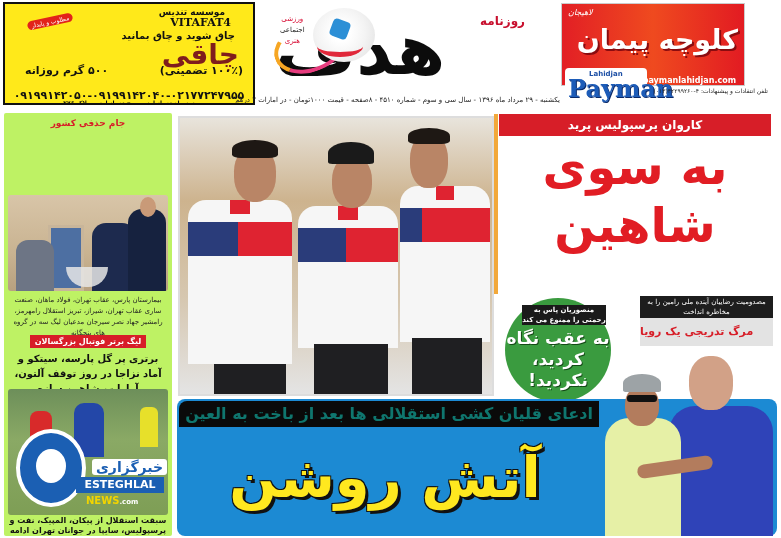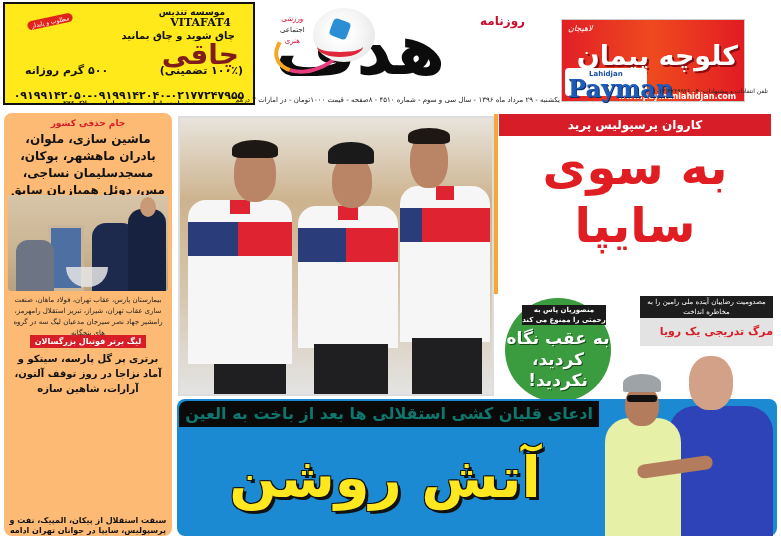--- a/index.html
+++ b/index.html
@@ -28,31 +28,31 @@
   #masthead .ball::after { content: ""; position: absolute; left: 4px; top: 28px; width: 46px; height: 16px; border-bottom: 5px solid #e0283a; border-radius: 50%; }
   #masthead .swirl { position: absolute; left: 8px; top: 20px; width: 74px; height: 50px; border: 4px solid transparent; border-left-color: #f6a623; border-bottom-color: #e73c7e; border-radius: 50%; transform: rotate(-20deg); }
   #masthead .label-daily { position: absolute; right: 0; top: 12px; font-size: 12px; font-weight: bold; color: #c8102e; }
   #masthead .cats { position: absolute; left: 15px; top: 12px; font-size: 7px; line-height: 11px; text-align: center; }
   #masthead .cats div:nth-child(1) { color: #d6002a; }
   #masthead .cats div:nth-child(2) { color: #222; }
   #masthead .cats div:nth-child(3) { color: #d6002a; }
   #dateline { left: 270px; top: 96px; width: 290px; font-size: 7px; color: #222; white-space: nowrap; text-align: right; }
 
   
-  #ad-right { left: 561px; top: 19px; width: 184px; height: 83px; background: linear-gradient(90deg, #e21f25 0%, #ef4a1f 50%, #e21b22 100%); border: 1px solid #ccc; overflow: hidden; }
+  #ad-right { left: 561px; top: 3px; width: 184px; height: 83px; background: linear-gradient(90deg, #e21f25 0%, #ef4a1f 50%, #e21b22 100%); border: 1px solid #ccc; overflow: hidden; }
   #ad-right .cookie { position: absolute; right: 6px; top: 20px; font-size: 27px; font-weight: bold; color: #ffffff; text-shadow: 2px 2px 0 #8a0c10; }
   #ad-right .lah { position: absolute; left: 6px; top: 4px; font-size: 8px; color: #fff; font-style: italic; }
   #ad-right .url { position: absolute; right: 8px; top: 72px; font-size: 8px; color: #fff; font-weight: bold; direction: ltr; }
   #ad-right-foot { left: 618px; top: 87px; width: 150px; font-size: 6px; color: #222; text-align: right; white-space: nowrap; }
   #payman-logo { left: 565px; top: 68px; width: 82px; height: 28px; background: #fff; border-radius: 4px; }
   #payman-logo .p-top { position: absolute; left: 24px; top: 2px; font-size: 7px; color: #1d4fa5; direction: ltr; font-weight: bold; }
   #payman-logo .p-word { position: absolute; left: 3px; top: 6px; font-size: 24px; font-weight: bold; color: #1d5cb8; direction: ltr; font-family: "DejaVu Serif", serif; text-shadow: 1px 1px 0 #0a2a6a; }
 
   
-  #left-col { left: 4px; top: 113px; width: 168px; height: 423px; background: #fdba74; border-radius: 8px; overflow: hidden; }
+  #left-col { left: 4px; top: 113px; width: 168px; height: 423px; background: #bef264; border-radius: 2px; overflow: hidden; }
   #left-col .kicker1 { position: absolute; left: 0; right: 0; top: 5px; text-align: center; font-size: 9px; color: #d71e28; font-weight: bold; }
   #left-col .head1 { position: absolute; left: 4px; right: 4px; top: 18px; text-align: center; font-size: 12px; font-weight: bold; color: #111; line-height: 17px; }
   #photo-draw { position: absolute; left: 4px; top: 82px; width: 160px; height: 96px; background: linear-gradient(180deg, #d8c5a8 0%, #c9b391 60%, #b7a07f 100%); border-radius: 3px; overflow: hidden; }
   #photo-draw .door { position: absolute; left: 40px; top: 30px; width: 36px; height: 66px; background: #4d6fa2; border: 3px solid #c8b59a; }
   #photo-draw .p1 { position: absolute; left: 8px; top: 45px; width: 38px; height: 51px; background: #6d7585; border-radius: 12px 12px 0 0; }
   #photo-draw .p2 { position: absolute; left: 84px; top: 28px; width: 44px; height: 68px; background: #1d2a4e; border-radius: 14px 14px 0 0; }
   #photo-draw .p3 { position: absolute; left: 120px; top: 14px; width: 38px; height: 82px; background: #16223f; border-radius: 14px 14px 0 0; }
   #photo-draw .face { position: absolute; left: 132px; top: 2px; width: 16px; height: 20px; background: #c99a78; border-radius: 50%; }
   #photo-draw .bowl { position: absolute; left: 58px; top: 72px; width: 42px; height: 20px; background: rgba(230,230,230,0.85); border-radius: 0 0 22px 22px; }
   #left-col .caption1 { position: absolute; left: 4px; right: 4px; top: 182px; text-align: center; font-size: 7px; line-height: 11px; color: #222; }
@@ -87,21 +87,21 @@
   #orange-strip { left: 494px; top: 114px; width: 4px; height: 180px; background: #f2a83a; }
 
   
   #green-circle { left: 505px; top: 298px; width: 106px; height: 104px; border-radius: 50%; background: #3a9b3f; }
   #green-kicker { left: 522px; top: 305px; width: 84px; background: #1a1a1a; color: #fff; font-size: 7px; line-height: 10px; text-align: center; font-weight: bold; }
   #green-head { left: 505px; top: 328px; width: 106px; text-align: center; color: #fff; font-size: 17px; line-height: 21px; font-weight: bold; text-shadow: 1px 1px 0 #154a17; }
 
   
   #grey-box { left: 640px; top: 296px; width: 133px; height: 50px; background: #e3e3e3; }
   #grey-kicker { left: 640px; top: 296px; width: 133px; background: #1d1d1d; color: #fff; font-size: 7px; line-height: 10px; text-align: center; padding: 1px 2px; }
-  #grey-head { left: 640px; top: 325px; width: 133px; text-align: right; color: #d71e28; font-size: 11px; font-weight: bold; }
+  #grey-head { left: 640px; top: 325px; width: 133px; text-align: left; color: #d71e28; font-size: 11px; font-weight: bold; }
 
   
   #blue-banner { left: 177px; top: 399px; width: 600px; height: 137px; background: #1c8ad3; border-radius: 8px; overflow: hidden; }
   #banner-kicker-bar { left: 179px; top: 401px; width: 420px; height: 26px; background: #0a0a0a; border-radius: 8px 0 0 0; }
   #banner-kicker { left: 179px; top: 401px; width: 420px; height: 30px; line-height: 26px; text-align: center; color: #0f766e; font-size: 16px; font-weight: bold; }
   #banner-head { left: 180px; top: 428px; width: 410px; text-align: center; font-size: 56px; line-height: 100px; font-weight: bold; color: #ffe81f; text-shadow: 3px 3px 0 #111, -1px -1px 0 #111, 1px -1px 0 #111, -1px 1px 0 #111; }
 
   
   #men-photo { left: 597px; top: 356px; width: 180px; height: 180px; overflow: hidden; }
   #men-photo .m1-shirt { position: absolute; left: 8px; top: 62px; width: 76px; height: 118px; background: #e6f0a6; border-radius: 24px 24px 0 0; }
@@ -146,32 +146,40 @@
   <div class="url">www.paymanlahidjan.com</div>
 </div>
 <div id="payman-logo" class="abs">
   <div class="p-top">Lahidjan</div>
   <div class="p-word">Payman</div>
 </div>
 <div id="ad-right-foot" class="abs">تلفن انتقادات و پیشنهادات: ۴-۴۲۲۹۹۲۶۰(۰۱۳)</div>
 
 <div id="left-col" class="abs">
   <div class="kicker1">جام حذفی کشور</div>
-  <div class="head1">ماشین سازی، ملوان، بادران ماهشهر، بوکان، مسجدسلیمان نساجی، مس، دوئل همبازیان سابق</div>
   <div id="photo-draw">
     <div class="door"></div>
     <div class="p1"></div>
     <div class="p2"></div>
     <div class="p3"></div>
     <div class="face"></div>
     <div class="bowl"></div>
   </div>
   <div class="caption1">بیمارستان پارس، عقاب تهران، فولاد ماهان، صنعت ساری عقاب تهران، شیراز، تبریز استقلال رامهرمز، رامشیر جهاد نصر سیرجان مدعیان لیگ سه در گروه های پنجگانه</div>
   <div class="kicker2">لیگ برتر فوتبال بزرگسالان</div>
   <div class="head2">برتری پر گل پارسه، سیتکو و آماد نزاجا در روز توقف آلتون، آرارات، شاهین سازه</div>
+  <div id="photo-match">
+    <div class="pl1"></div>
+    <div class="pl2"></div>
+    <div class="pl3"></div>
+    <div class="crest"></div>
+    <div class="wm-fa">خبرگزاری</div>
+    <div class="wm-en">ESTEGHLAL</div>
+    <div class="wm-news"><b>NEWS</b><span>.com</span></div>
+  </div>
   <div class="caption2">سبقت استقلال از پیکان، المپیک، نفت و پرسپولیس، سایپا در جوانان تهران ادامه دارد</div>
 </div>
 
 <div id="main-photo" class="abs">
 
   <div class="shirt" style="left:8px; top:82px; width:104px; height:164px;">
     <div class="collar"></div>
     <div class="navy"></div>
     <div class="red"></div>
   </div>
@@ -194,21 +202,21 @@
     <div class="red" style="width:76%;"></div>
   </div>
   <div class="pants" style="left:232px; top:220px; width:70px; height:60px;"></div>
   <div class="head" style="left:230px; top:16px; width:38px; height:54px;"></div>
   <div class="hair" style="left:228px; top:10px; width:42px; height:16px;"></div>
 </div>
 
 <div id="orange-strip" class="abs"></div>
 <div id="kicker-main" class="abs">کاروان پرسپولیس پرید</div>
 <div id="headline-main" class="abs">
-  <div>به سوی سایپا</div>
+  <div>به سوی شاهین</div>
 </div>
 
 <div id="green-circle" class="abs"></div>
 <div id="green-kicker" class="abs">منصوریان پاس به رحمتی را ممنوع می کند</div>
 <div id="green-head" class="abs">به عقب نگاه کردید، نکردید!</div>
 
 <div id="grey-box" class="abs"></div>
 <div id="grey-kicker" class="abs">مصدومیت رضاییان آینده ملی رامین را به مخاطره انداخت</div>
 <div id="grey-head" class="abs">مرگ تدریجی یک رویا</div>
 

